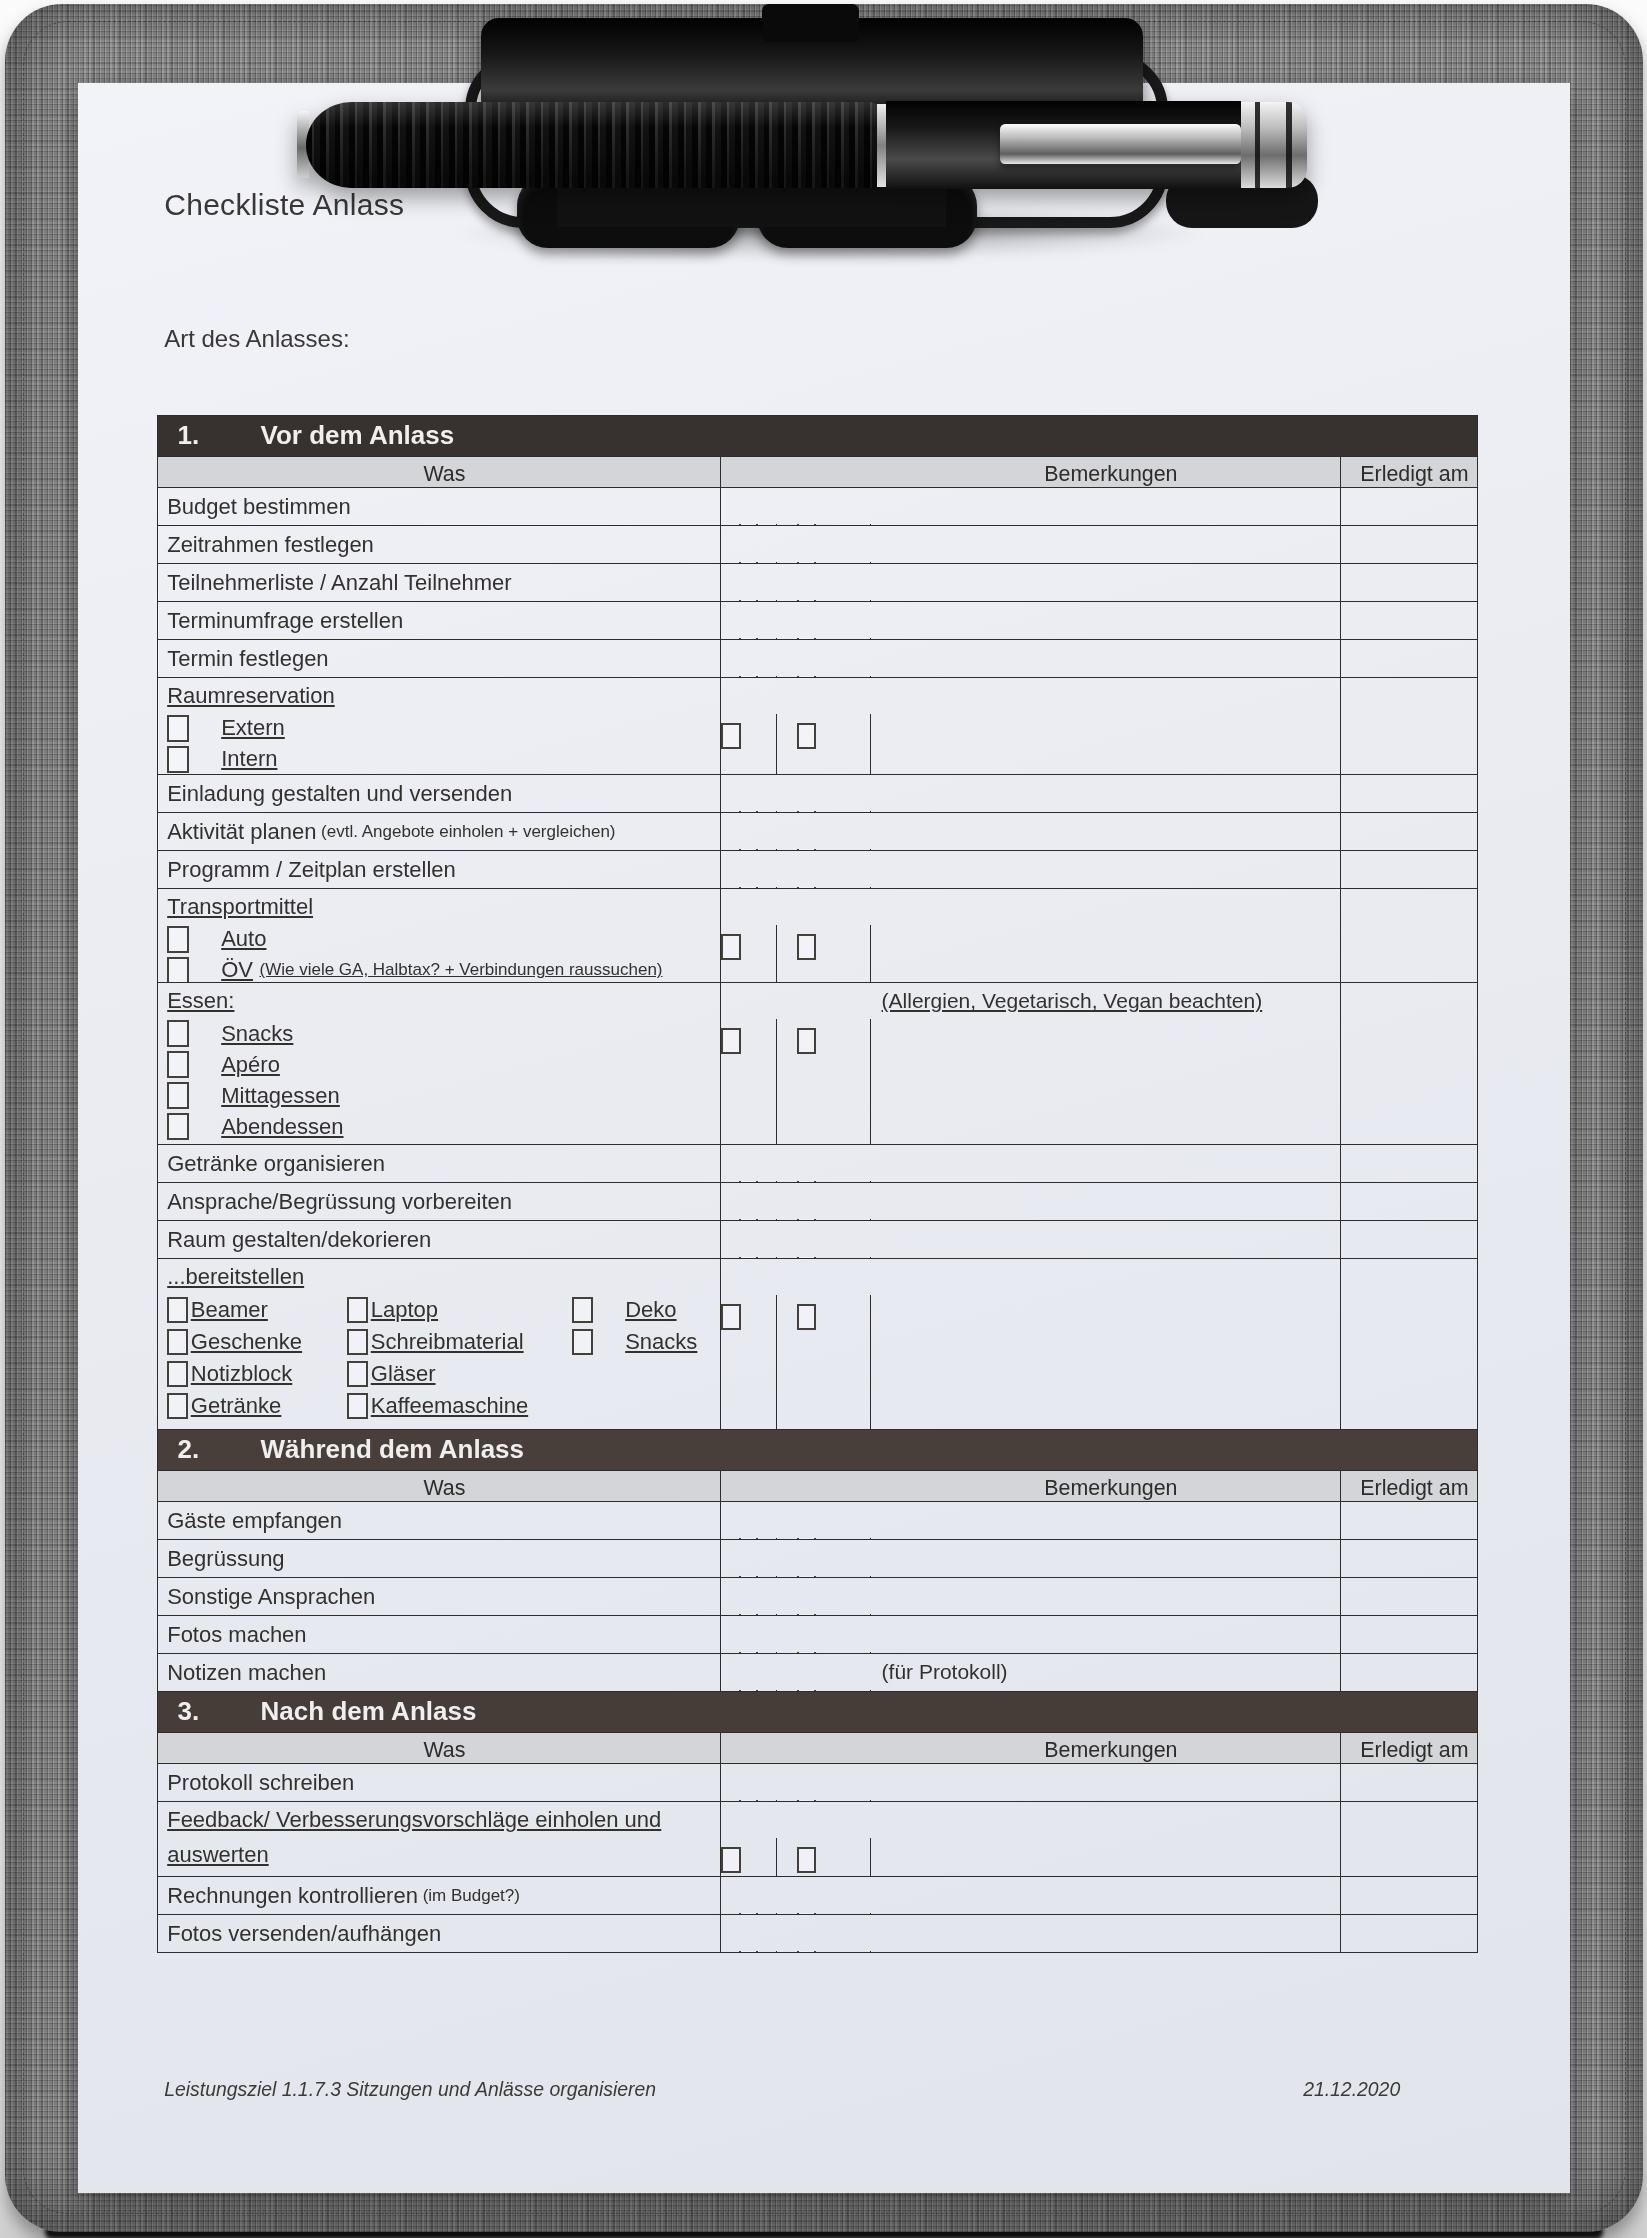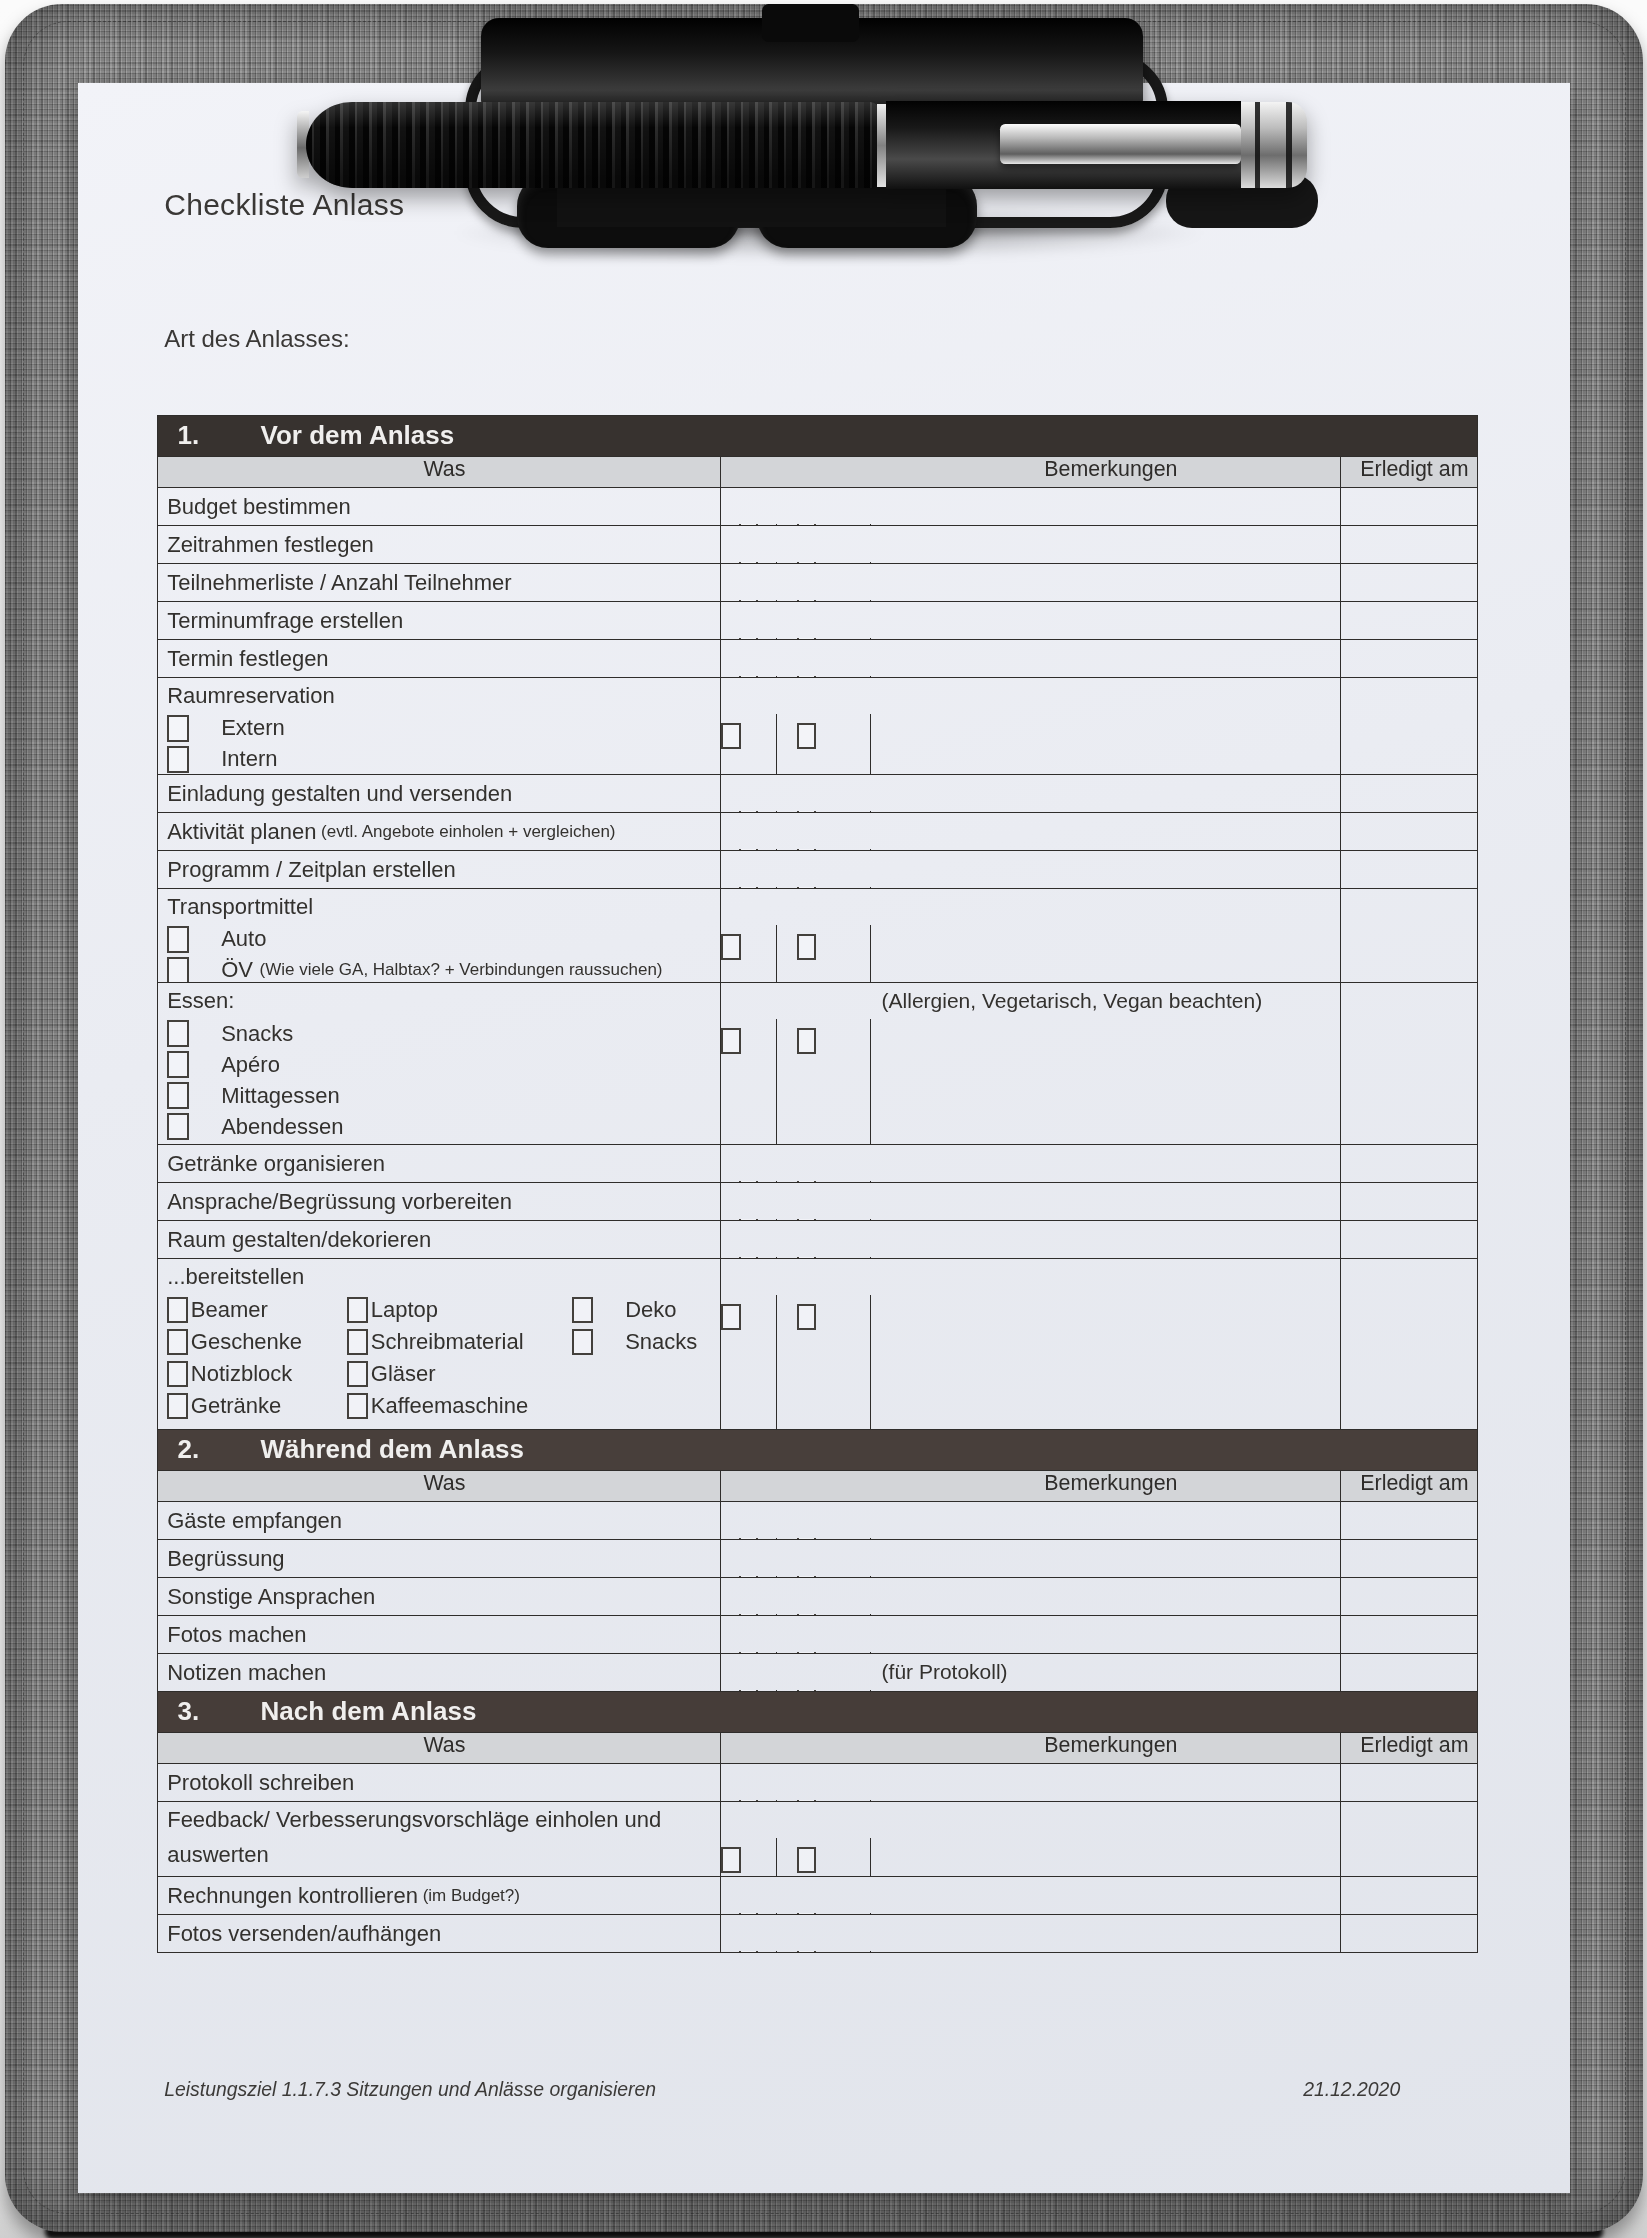--- a/index.html
+++ b/index.html
@@ -32,28 +32,28 @@
     font-style:italic;font-size:19.4px;color:#3c3a38;}
   
   .tbl{position:absolute;left:79px;top:332px;width:1319px;border:1.9px solid #2f2d2b;box-sizing:content-box;}
   .band{height:40px;display:flex;align-items:center;color:#f0efee;font-weight:bold;font-size:26px;}
   .band .num{padding-left:19.4px;width:83px;flex:0 0 auto;}
   .trow{display:flex;border-top:1.3px solid #2f2d2b;}
   .trow:first-child{border-top:none;}
   .c{box-sizing:border-box;border-right:1.3px solid #2f2d2b;display:flex;flex-direction:column;justify-content:center;flex:0 0 auto;overflow:hidden;}
   .c:last-child{border-right:none;}
   .col-head{height:30px;font-size:21.4px;color:#2e2c2a;}
-  .col-head .c{flex-direction:row;align-items:flex-start;}
+  .col-head .c{flex-direction:row;align-items:flex-end;}
   .col-head .c-was,.col-head .c-nein,.col-head .c-bem,.col-head .c-erl{padding-left:10.4px;}
   .col-head .c-ja{justify-content:center;}
   .body{font-size:22px;color:#33312e;}
   .c-ja,.c-nein{flex-direction:row;align-items:center;margin-top:36px;}
   .c-ja{justify-content:center;}
   .c-nein{justify-content:flex-start;padding-left:19.4px;}
-  .tall .c{justify-content:flex-start;}
+  .tall .c{justify-content:flex-start;text-decoration:underline;}
   .tall .c-ja,.tall .c-nein{align-items:flex-start;padding-top:9px;}
   .tall .c-bem{padding-top:6.5px;}
   .line{display:flex;align-items:center;min-height:31px;padding-left:9px;}
   .line.main{min-height:35px;line-height:1.6;flex-wrap:wrap;padding-right:13px;}
   .small{font-size:17px;}
   .line.sub .sublab{margin-left:32px;}
   .line.sub .small{margin-left:6.5px;text-align:right;}
   .line.grid{min-height:32px;}
   .gcell{display:flex;align-items:center;}
   .g0{width:180px;}

